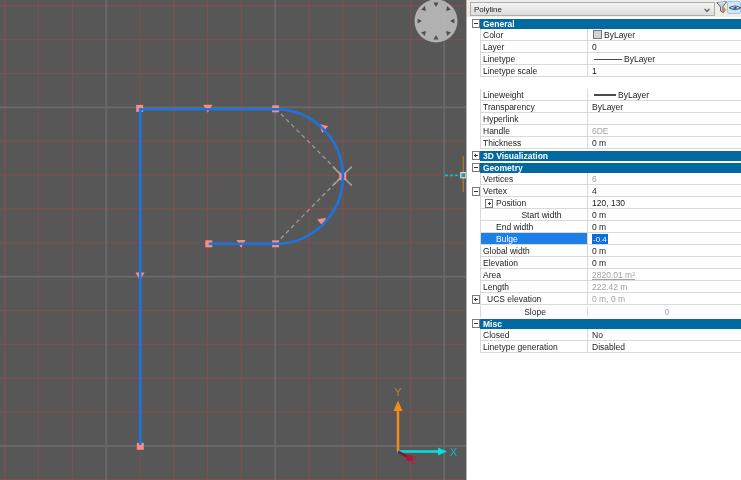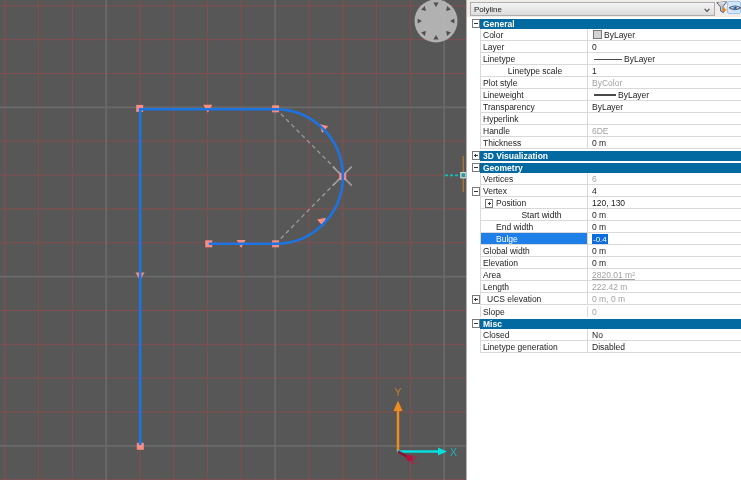--- a/index.html
+++ b/index.html
@@ -132,26 +132,22 @@
       </div>
 <div class="prow" style="top:41.0px;">
         <div class="lab" style="padding-left:2px;">Layer</div>
         <div class="val">0</div>
       </div>
 <div class="prow" style="top:53.0px;">
         <div class="lab" style="padding-left:2px;">Linetype</div>
         <div class="val"><span class="ltln"></span>ByLayer</div>
       </div>
 <div class="prow" style="top:65.0px;">
-        <div class="lab" style="padding-left:2px;text-align:center;">Linetype scale</div>
+        <div class="lab" style="padding-left:2px;">Linetype scale</div>
         <div class="val">1</div>
-      </div>
-<div class="prow" style="top:77.0px;">
-        <div class="lab" style="padding-left:2px;">Plot style</div>
-        <div class="val" style="color:#a2a2a2;">ByColor</div>
       </div>
 <div class="prow" style="top:89.0px;">
         <div class="lab" style="padding-left:2px;">Lineweight</div>
         <div class="val"><span class="lwln"></span>ByLayer</div>
       </div>
 <div class="prow" style="top:101.0px;">
         <div class="lab" style="padding-left:2px;">Transparency</div>
         <div class="val">ByLayer</div>
       </div>
 <div class="prow" style="top:113.0px;">
@@ -227,21 +223,21 @@
         <div class="val" style="color:#a2a2a2;">222.42 m</div>
       </div>
 <div class="prow" style="top:293.0px;">
         <div class="lab" style="padding-left:6px;">UCS elevation</div>
         <div class="val" style="color:#a2a2a2;">0 m, 0 m</div>
       </div>
 <div class="xb" style="left:4.5px;top:295.0px;">
         <div class="xh"></div>
         <div class="xv"></div>
       </div>
-<div class="prow" style="top:306px;">
+<div class="prow" style="top:306px;text-align:center;">
         <div class="lab" style="padding-left:2px;">Slope</div>
         <div class="val" style="color:#a2a2a2;">0</div>
       </div>
 <div class="hrow" style="top:317.0px;">
         <span class="htxt">Misc</span>
       </div>
 <div class="xb" style="left:4.5px;top:319.0px;">
         <div class="xh"></div>
       </div>
 <div class="prow" style="top:329.0px;">

